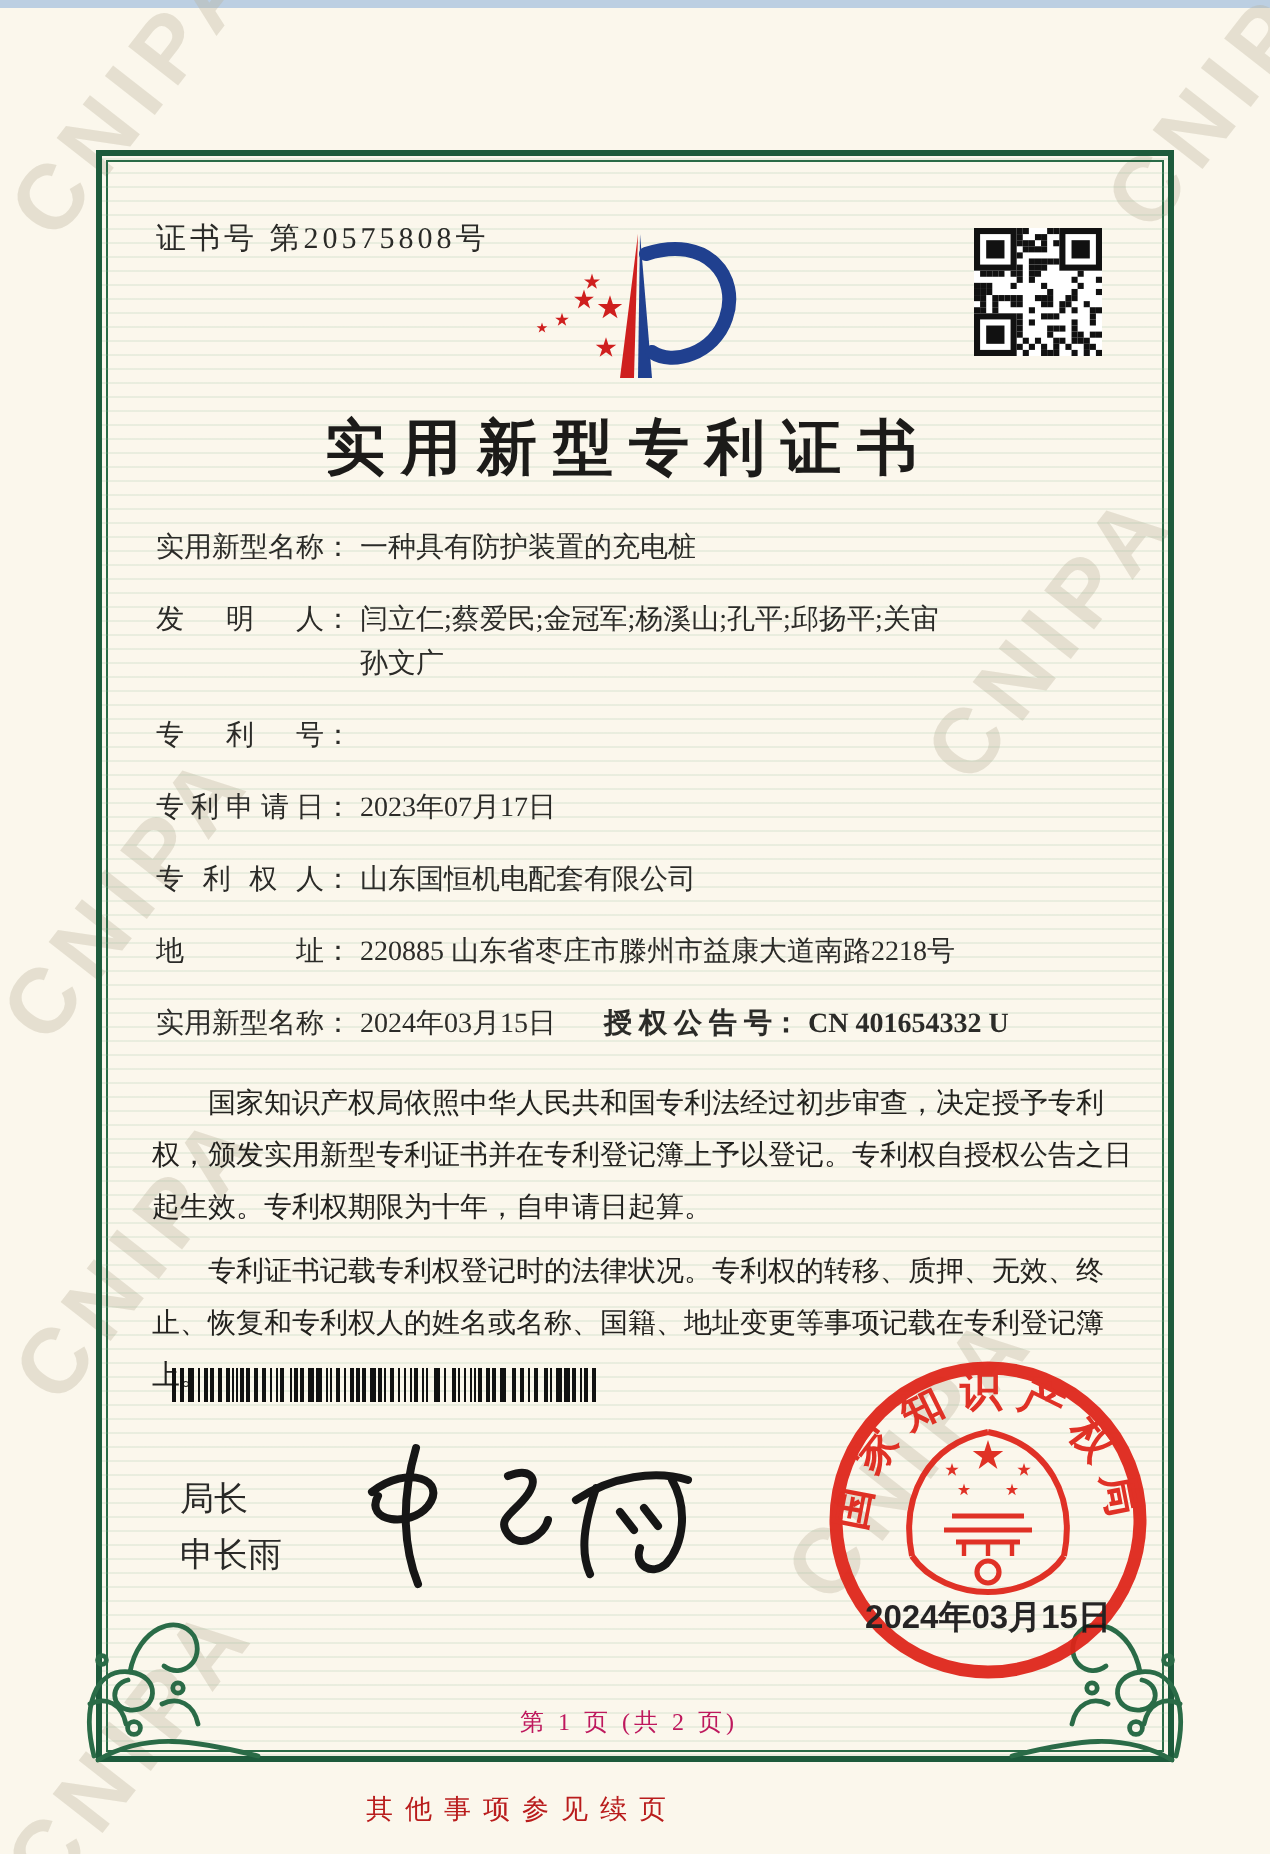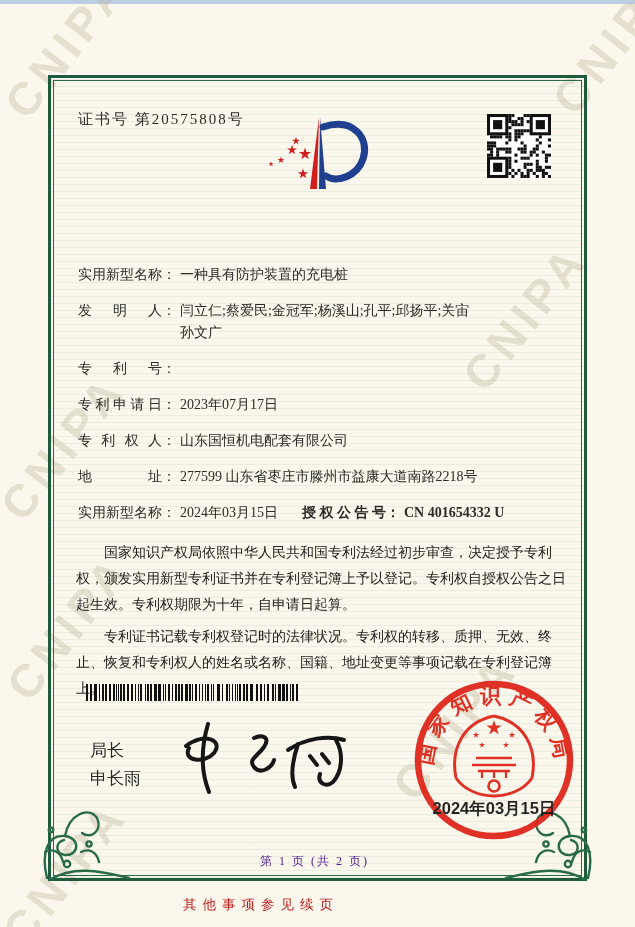--- a/index.html
+++ b/index.html
@@ -30,21 +30,21 @@
   .fcolon{flex:none;margin-right:4px;}
   .fvalue{white-space:pre-line;}
   .pair2{margin-left:24px;display:flex;font-weight:bold;}
   .body-text{left:76px;top:540px;width:492px;font-size:14px;line-height:26px;color:#23221f;}
   .body-text p{margin:0 0 6px 0;text-indent:2em;}
   .barcode{left:86px;top:684px;}
   .officer{left:90px;top:738px;font-family:Liberation Mono, monospace;
            font-size:17px;color:#2a2a28;line-height:28px;}
   .signature{left:168px;top:710px;}
   .seal{left:412px;top:678px;}
-  .page-info{left:48px;top:853px;width:533px;text-align:center;font-size:12px;color:#4c1d95;letter-spacing:2px;}
+  .page-info{left:48px;top:853px;width:533px;text-align:center;font-size:12px;color:#be185d;letter-spacing:2px;}
   .note{left:0;top:896px;width:522px;text-align:center;font-size:13.5px;letter-spacing:6px;color:#b91c1c;}
   .qr{left:487px;top:114px;}
   .logo{left:250px;top:105px;}
 </style>
 </head>
 <body>
 
 <div id="page">
   <div class="topstrip"></div>
 
@@ -232,20 +232,21 @@
       <rect x="1" y="1" width="5" height="5" fill="#fff"></rect>
       <rect x="2" y="2" width="3" height="3" fill="#111"></rect>
       <rect x="14" y="0" width="7" height="7" fill="#111"></rect>
       <rect x="15" y="1" width="5" height="5" fill="#fff"></rect>
       <rect x="16" y="2" width="3" height="3" fill="#111"></rect>
       <rect x="0" y="14" width="7" height="7" fill="#111"></rect>
       <rect x="1" y="15" width="5" height="5" fill="#fff"></rect>
       <rect x="2" y="16" width="3" height="3" fill="#111"></rect>
     </svg>
 
+  <div class="abs title">实用新型专利证书</div>
 
   <div class="abs fields">
     <div class="frow">
       <span class="flabel">实用新型名称</span>
         <span class="fcolon">：</span>
       <span class="fvalue">一种具有防护装置的充电桩</span>
     </div>
     <div class="frow">
       <span class="flabel">发明人</span>
         <span class="fcolon">：</span>
@@ -262,21 +263,21 @@
       <span class="fvalue">2023年07月17日</span>
     </div>
     <div class="frow">
       <span class="flabel">专利权人</span>
         <span class="fcolon">：</span>
       <span class="fvalue">山东国恒机电配套有限公司</span>
     </div>
     <div class="frow">
       <span class="flabel">地址</span>
         <span class="fcolon">：</span>
-      <span class="fvalue">277599 山东省枣庄市滕州市益康大道南路2218号</span>
+      <span class="fvalue">220885 山东省枣庄市滕州市益康大道南路2218号</span>
     </div>
     <div class="frow">
       <span class="flabel">实用新型名称</span>
         <span class="fcolon">：</span>
       <span class="fvalue">2024年03月15日</span>
       <span class="pair2">
         <span class="flabel">授权公告号</span>
           <span class="fcolon">：</span>
         <span class="fvalue">CN 401654332 U</span>
       </span>

